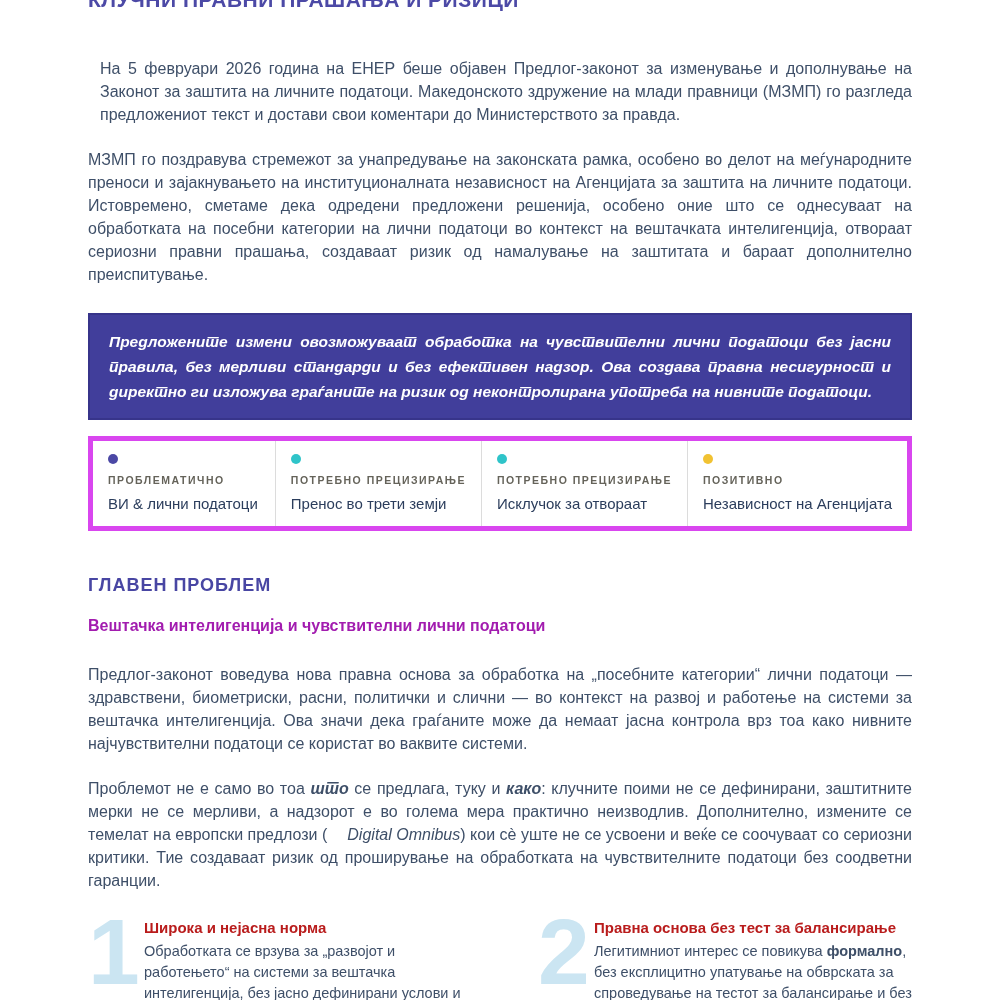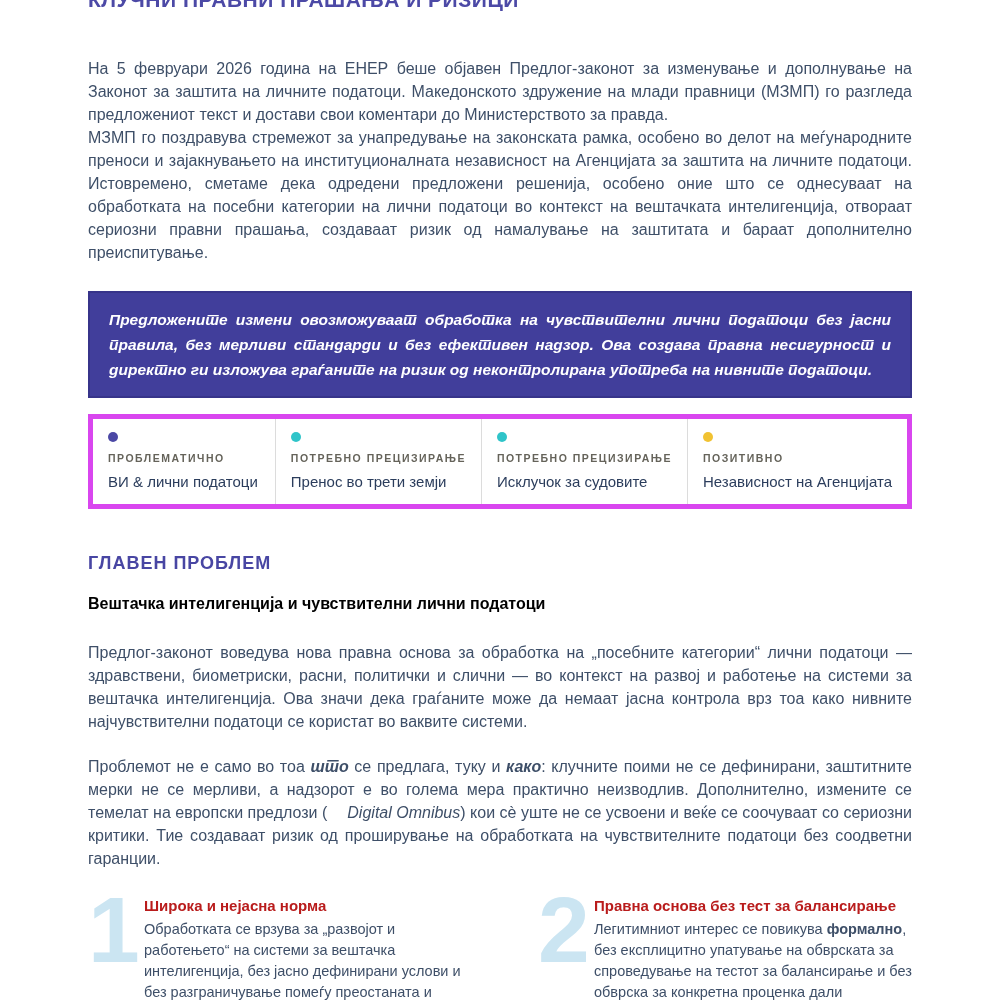--- a/index.html
+++ b/index.html
@@ -26,22 +26,22 @@
     line-height: 26px;
     margin-top: -13px;
     white-space: nowrap;
   }
   .intro p, .bodytext {
     font-size: 16px;
     line-height: 23px;
     text-align: justify;
     color: #3e4f68;
   }
-  .p1 { margin-top: 44px; }
-  .p2 { }
+  .p1 { margin-top: 44px; margin-left: 12px; }
+  .p2 { margin-top: 22px; }
   .callout {
     margin-top: 27px;
     background: #413e9b;
     border: 2px solid #37348a;
     padding: 14px 19px;
     color: #ffffff;
     font-size: 15.5px;
     font-weight: 700;
     font-style: italic;
     line-height: 25px;
@@ -85,21 +85,21 @@
     margin-top: 44px;
     font-size: 18px;
     font-weight: 700;
     letter-spacing: 1px;
     color: #4846a3;
   }
   .subheading {
     margin-top: 21px;
     font-size: 16px;
     font-weight: 700;
-    color: #000000;
+    color: #a21caf;
   }
   .p3 { margin-top: 28px; }
   .p4 { margin-top: 22px; }
   .bi { font-weight: 700; font-style: italic; }
   .it { font-style: italic; margin-left: 20px; }
   .b  { font-weight: 700; }
   .issues {
     margin-top: 25px;
     display: grid;
     grid-template-columns: 1fr 1fr;
@@ -152,21 +152,21 @@
       <div class="card-value">ВИ &amp; лични податоци</div>
     </div>
     <div class="card">
       <span class="dot dot-teal"></span>
       <div class="card-label">ПОТРЕБНО ПРЕЦИЗИРАЊЕ</div>
       <div class="card-value">Пренос во трети земји</div>
     </div>
     <div class="card">
       <span class="dot dot-teal"></span>
       <div class="card-label">ПОТРЕБНО ПРЕЦИЗИРАЊЕ</div>
-      <div class="card-value">Исклучок за судовите</div>
+      <div class="card-value">Исклучок за отвораат</div>
     </div>
     <div class="card">
       <span class="dot dot-yellow"></span>
       <div class="card-label">ПОЗИТИВНО</div>
       <div class="card-value">Независност на Агенцијата</div>
     </div>
   </div>
 
   <h2 class="section-heading">ГЛАВЕН ПРОБЛЕМ</h2>
 

